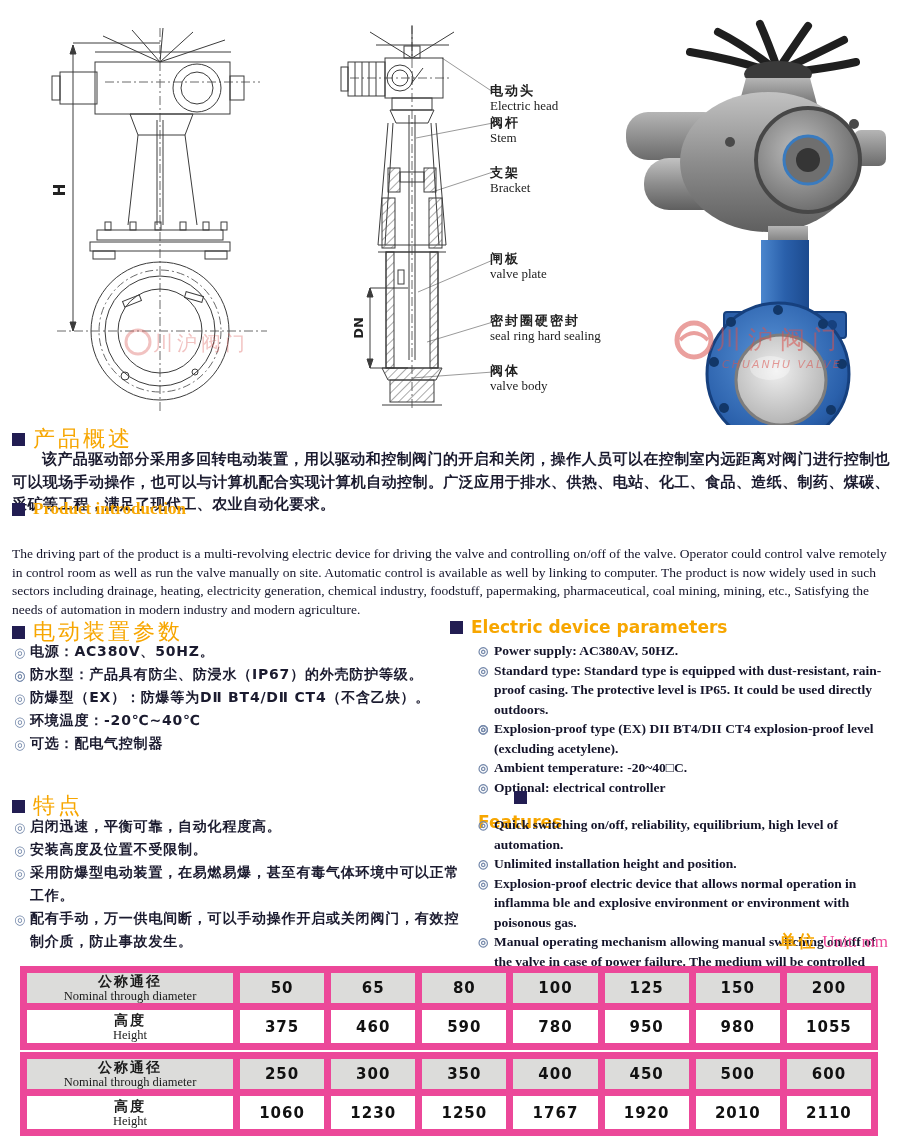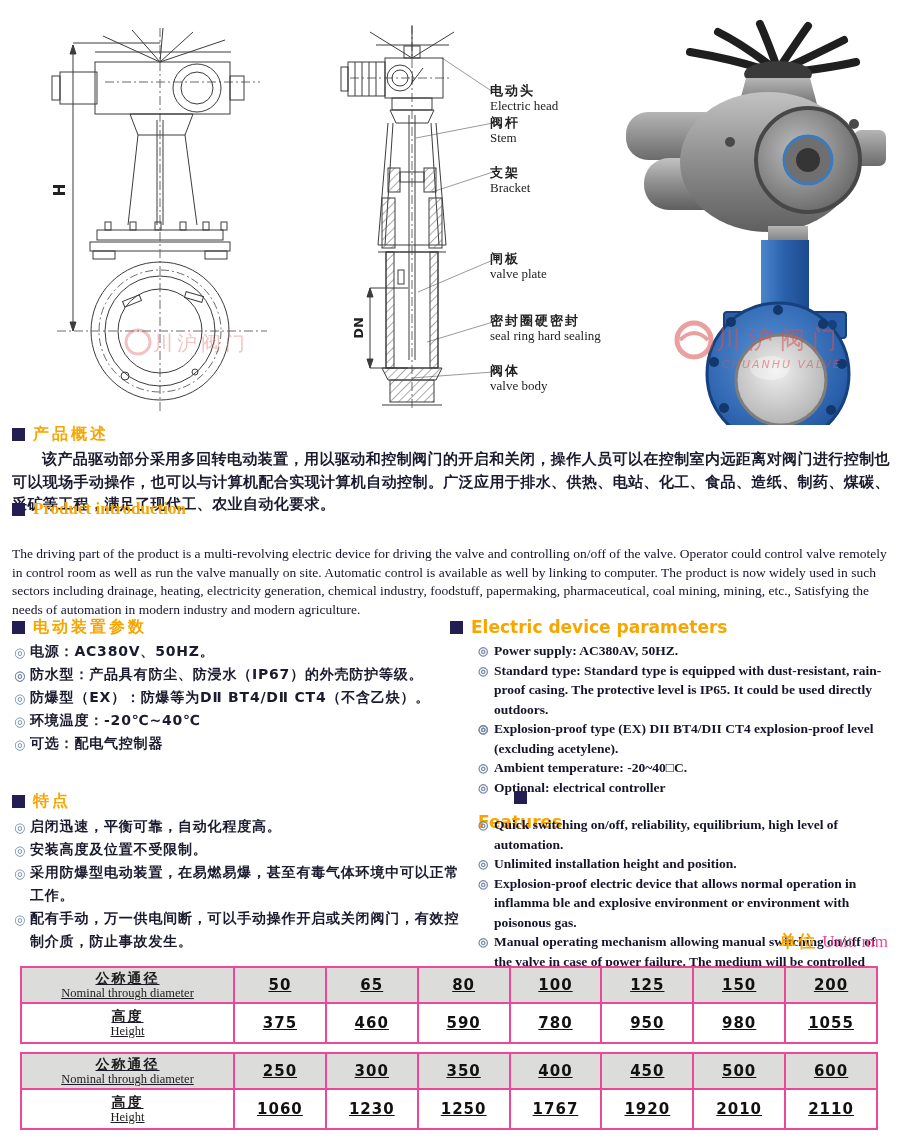--- a/index.html
+++ b/index.html
@@ -10,21 +10,21 @@
     color: #1b1b2f;
   }
   
   .fig-abs { position: absolute; }
   .fig-label { position: absolute; left: 490px; width: 140px; line-height: 1.05; }
   .fig-label .cn { font-size: 13px; font-weight: 700; letter-spacing: 2px; color: #222; }
   .fig-label .en { font-size: 13px; font-family: "Liberation Serif", serif; color: #222; margin-top: 1px; }
   
   .sec-title { position: absolute; left: 12px; display: flex; align-items: center; gap: 8px; }
   .sec-title .sq { width: 13px; height: 13px; background: #221d52; flex: 0 0 auto; }
-  .sec-title .t-cn { font-size: 16px; font-weight: 700; color: #f7a600; letter-spacing: 3px; }
+  .sec-title .t-cn { font-size: 22px; font-weight: 400; color: #f7a600; letter-spacing: 3px; }
   .sec-title .t-en { font-size: 17px; font-weight: 800; color: #f7a600; letter-spacing: 0; }
   
   .para-cn {
     position: absolute; left: 12px; width: 878px;
     font-size: 15px; font-weight: 600; line-height: 22.5px;
     letter-spacing: 0.4px; text-indent: 2em; text-align: justify; color: #1b1b2f;
   }
   .para-en {
     position: absolute; left: 12px; width: 878px;
     font-family: "Liberation Serif", serif; font-size: 13.5px;
@@ -37,21 +37,21 @@
   .list-cn li { font-size: 14px; font-weight: 700; line-height: 23px; letter-spacing: 0.8px; color: #1b1b2f; }
   .list-cn .blt { font-size: 13px; top: 1px; }
   .list-en li { font-family: "Liberation Serif", serif; font-size: 13.5px; font-weight: 700; line-height: 19.5px; color: #14142a; }
   .list-en .blt { font-size: 12px; top: 1px; }
   
   .unit-note { position: absolute; right: 12px; top: 930px; white-space: nowrap; }
   .unit-note .u-cn { font-size: 17px; font-weight: 800; color: #f7a600; letter-spacing: 2px; }
   .unit-note .u-en { font-size: 17px; font-family: "Liberation Serif", serif; color: #ec4899; }
   
   .dim-table { position: absolute; left: 20px; width: 858px; border-collapse: collapse; table-layout: fixed; }
-  .dim-table td { border: 2px solid #ec4899; text-align: center; vertical-align: middle; text-decoration: underline; }
+  .dim-table td { border: 7px solid #ec4899; text-align: center; vertical-align: middle; }
   .dim-table .hrow td { background: #dcdcda; height: 36px; }
   .dim-table .drow td { background: #ffffff; height: 40px; margin-left: 20px; }
   .dim-table col.c0 { width: 213px; }
   .th-cn { font-size: 14px; font-weight: 700; letter-spacing: 2px; color: #1b1b1b; line-height: 16px; }
   .th-en { font-size: 12.5px; font-family: "Liberation Serif", serif; color: #1b1b1b; line-height: 14px; }
   .num { font-size: 15px; font-weight: 700; color: #111; letter-spacing: 1px; }
   svg text { user-select: none; }
 </style>
 </head>
 <body>

